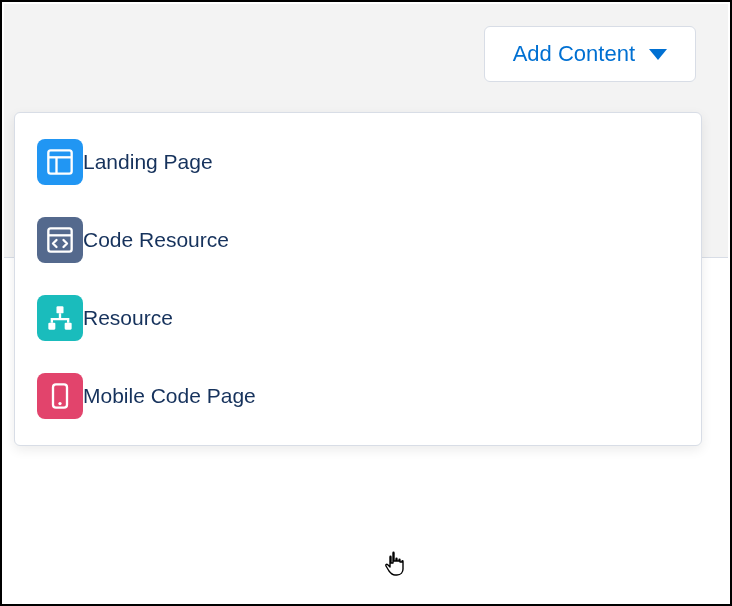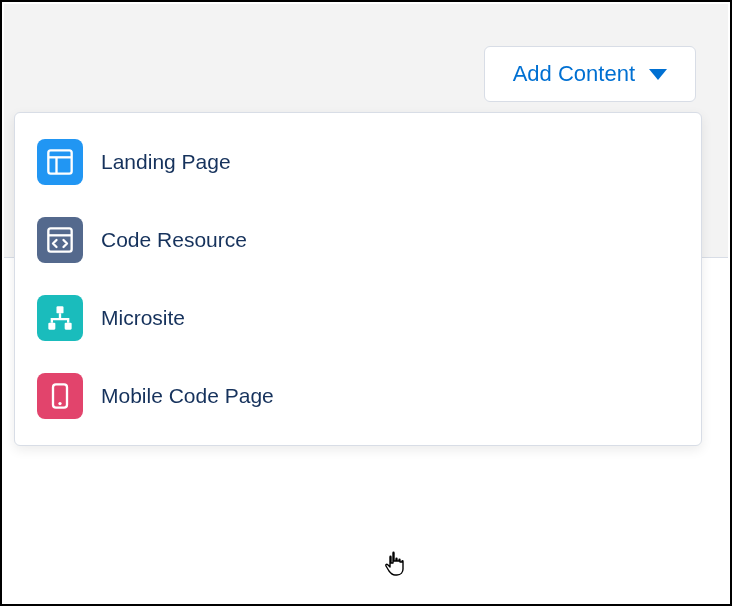--- a/index.html
+++ b/index.html
@@ -31,21 +31,21 @@
       top: 2px;
       left: 2px;
       right: 2px;
       height: 254px;
       background: #f3f3f3;
       border-bottom: 1px solid #d8dde6;
     }
     
     .add-content-btn {
       position: absolute;
-      top: 44px;
+      top: 24px;
       right: 34px;
       display: flex;
       align-items: center;
       gap: 14px;
       padding: 14px 28px;
       background: #fff;
       border: 1px solid #d8dde6;
       border-radius: 6px;
       color: #0070d2;
       font-size: 22px;
@@ -69,21 +69,20 @@
       background: #fff;
       border: 1px solid #d8dde6;
       border-radius: 6px;
       box-shadow: 0 4px 12px rgba(0,0,0,0.08);
       padding: 10px 0;
     }
     
     .menu-item {
       display: flex;
       align-items: center;
-      gap: 18px;
       padding: 16px 22px;
       cursor: pointer;
     }
     
     .menu-item.hovered {
       background: #f3f3f3;
     }
     
     .menu-item .label {
       font-size: 21px;
@@ -159,21 +158,21 @@
 
     <div class="menu-item">
       <div class="icon-box icon-microsite">
         <svg viewBox="0 0 24 24">
             <rect x="9" y="2" width="6" height="6" rx="1" fill="#fff"></rect>
             <rect x="2" y="16" width="6" height="6" rx="1" fill="#fff"></rect>
             <rect x="16" y="16" width="6" height="6" rx="1" fill="#fff"></rect>
             <path d="M12 8 L12 13 M12 13 L5 13 L5 16 M12 13 L19 13 L19 16" fill="none" stroke="#fff" stroke-width="2"></path>
           </svg>
       </div>
-      <span class="label">Microsite</span>
+      <span class="label">Resource</span>
     </div>
 
     <div class="menu-item">
       <div class="icon-box icon-mobile">
         <svg viewBox="0 0 24 24">
             <rect x="6" y="2" width="12" height="20" rx="2.5" fill="none" stroke="#fff" stroke-width="2"></rect>
             <circle cx="12" cy="18.5" r="1.4" fill="#fff"></circle>
           </svg>
       </div>
       <span class="label">Mobile Code Page</span>

